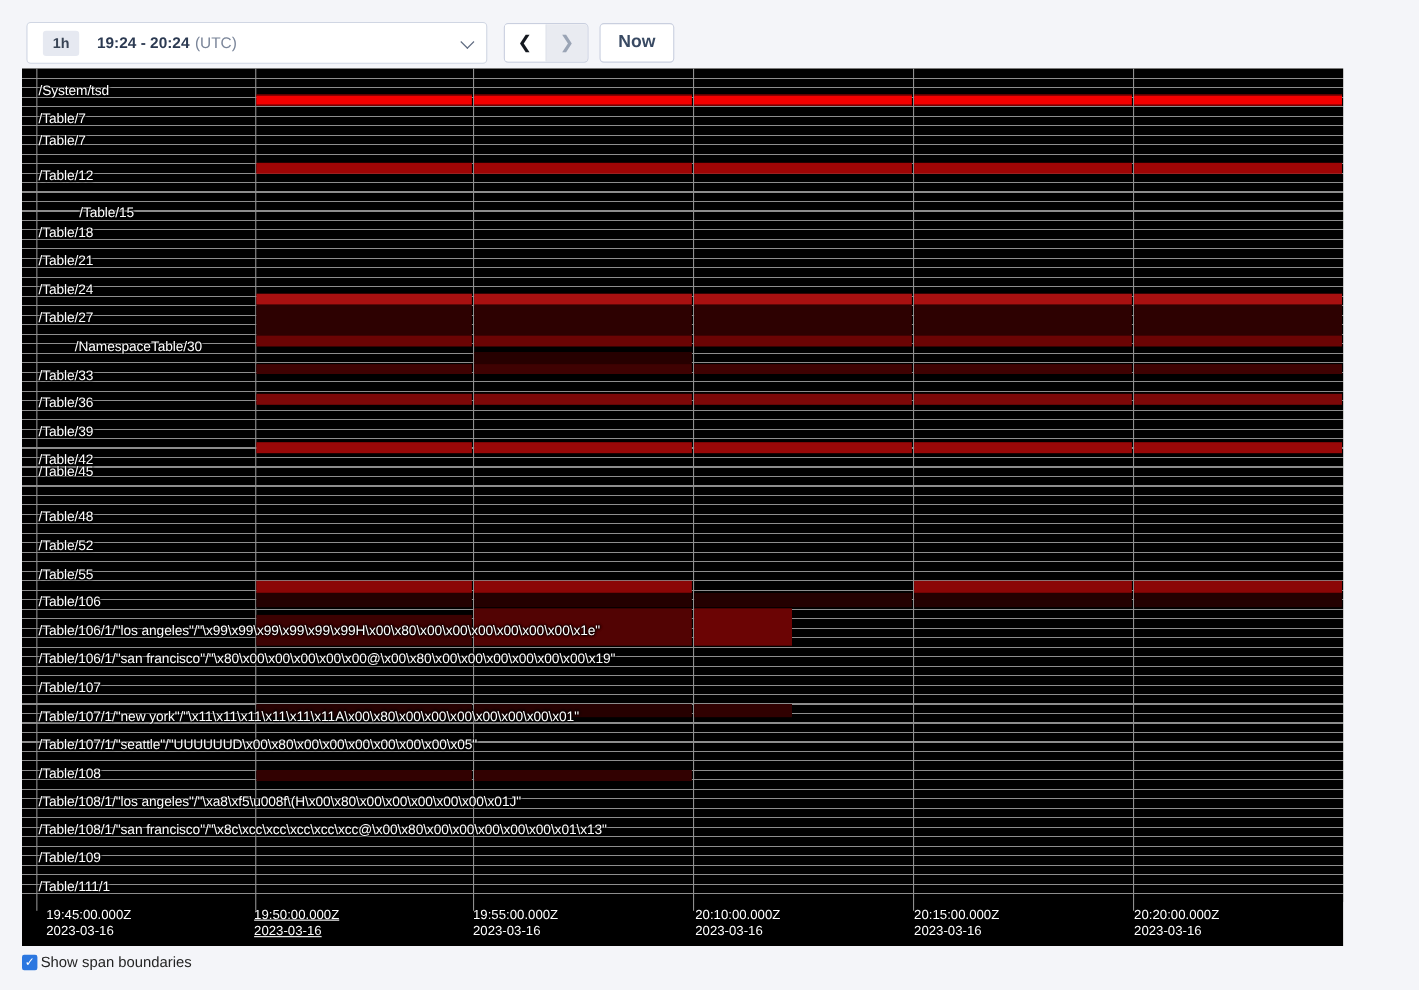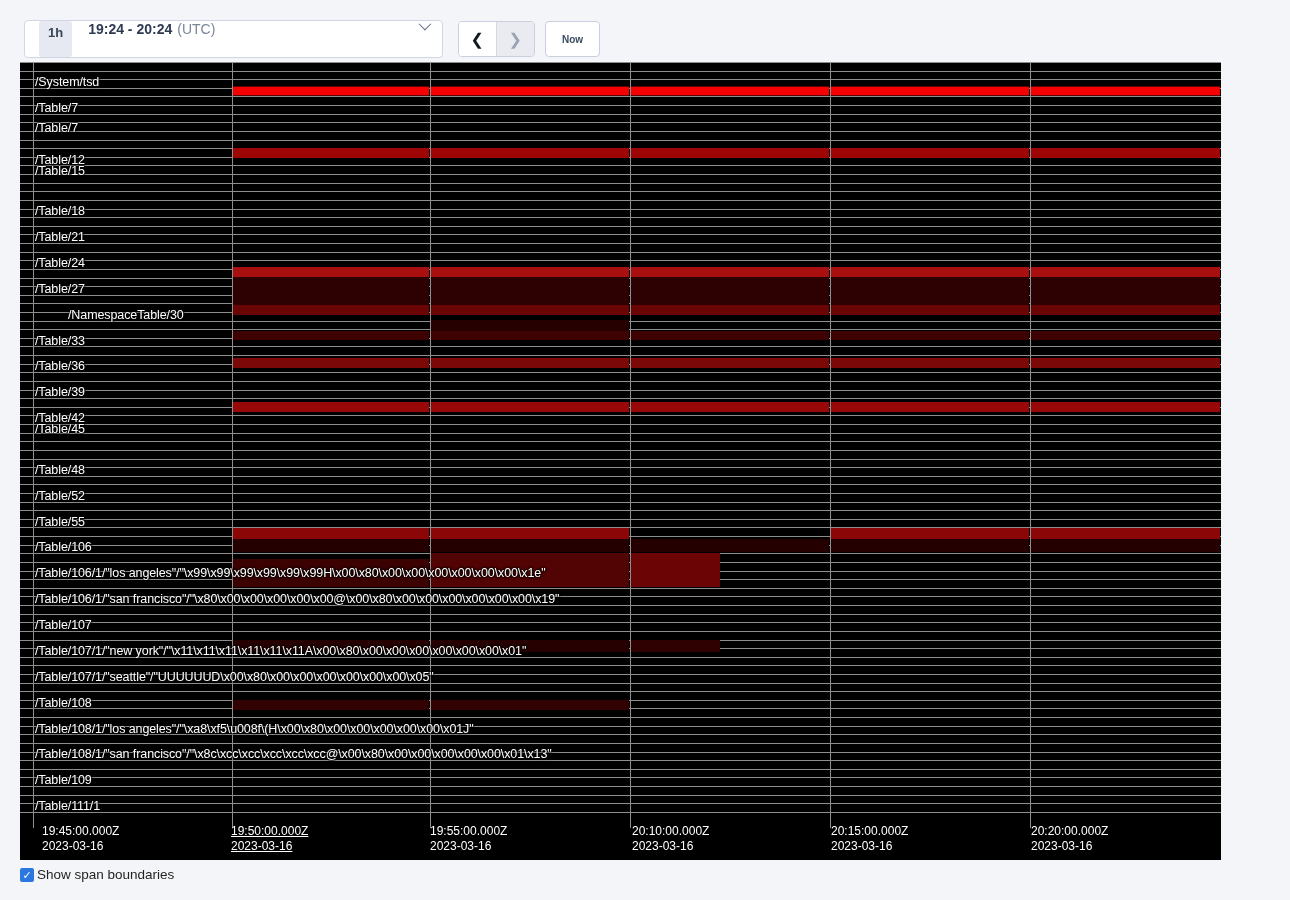--- a/index.html
+++ b/index.html
@@ -10,21 +10,21 @@
     position: relative;
     overflow: hidden;
   }
   .page { position:absolute; inset:0; }
 
   
   .toolbar { position:absolute; left:0; top:0; width:100%; height:62px; }
   .time-select {
     position:absolute; left:24px; top:20px; width:419px; height:38px;
     background:#fff; border:1px solid #d0d6e3; border-radius:4px;
-    display:flex; padding:0 14px; cursor:pointer;
+    display:flex; align-items:center; padding:0 14px; cursor:pointer;
   }
   .duration-badge {
     background:#e6e9f1; color:#394455; font-weight:bold; font-size:13px;
     padding:4px 9px; border-radius:3px; margin-right:16px;
   }
   .time-range-text { font-size:14px; font-weight:bold; color:#2c3a52; }
   .tz-text { font-size:14px; color:#7a8599; margin-left:5px; font-weight:normal; }
   .chev-down {
     margin-left:auto; width:9px; height:9px;
     border-right:1.6px solid #5f6b80; border-bottom:1.6px solid #5f6b80;
@@ -37,21 +37,21 @@
   }
   .nav-btn {
     width:50%; display:flex; align-items:center; justify-content:center;
     font-size:16px; cursor:pointer; user-select:none;
   }
   .nav-btn.prev { color:#14181f; border-right:1px solid #d4d9e4; background:#fff; }
   .nav-btn.next { color:#9aa4b5; background:#e9ebf1; cursor:default; }
   .now-btn {
     position:absolute; left:545px; top:21px; height:36px; padding:0 16px;
     background:#fff; border:1px solid #c9cfdf; border-radius:4px;
-    font-size:10px; font-weight:bold; color:#394a63;
+    font-size:16px; font-weight:bold; color:#394a63;
     display:flex; align-items:center; cursor:pointer;
   }
 
   
   .chart {
     position:absolute; left:20px; top:62px; width:1201px; height:798px;
     background:#000;
   }
   .rows-bg {
     position:absolute; left:0; top:0; width:100%; height:758px;
@@ -172,21 +172,21 @@
       <div class="band" style="left: 611px; top: 491px; width: 89px; height: 34px; background: rgb(107, 4, 4);"></div>
       <div class="band" style="left: 213px; top: 578px; width: 196px; height: 12px; background: rgb(38, 0, 0);"></div>
       <div class="band" style="left: 411px; top: 578px; width: 198px; height: 12px; background: rgb(38, 0, 0);"></div>
       <div class="band" style="left: 611px; top: 578px; width: 89px; height: 12px; background: rgb(48, 1, 1);"></div>
       <div class="band" style="left: 213px; top: 638px; width: 196px; height: 10px; background: rgb(50, 1, 1);"></div>
       <div class="band" style="left: 411px; top: 638px; width: 198px; height: 10px; background: rgb(50, 1, 1);"></div>
       <div class="span-label" style="top: 14px;">/System/tsd</div>
       <div class="span-label" style="top: 39.86px;">/Table/7</div>
       <div class="span-label" style="top: 60px;">/Table/7</div>
       <div class="span-label" style="top: 91.58px;">/Table/12</div>
-      <div class="span-label" style="top: 103px;">/Table/15</div>
+      <div class="span-label" style="top: 125px; margin-left: 37px;">/Table/15</div>
       <div class="span-label" style="top: 143.3px;">/Table/18</div>
       <div class="span-label" style="top: 169.16px;">/Table/21</div>
       <div class="span-label" style="top: 195.02px;">/Table/24</div>
       <div class="span-label" style="top: 220.88px;">/Table/27</div>
       <div class="span-label" style="top: 246.74px; padding-left: 33px;">/NamespaceTable/30</div>
       <div class="span-label" style="top: 272.6px;">/Table/33</div>
       <div class="span-label" style="top: 298.46px;">/Table/36</div>
       <div class="span-label" style="top: 324.32px;">/Table/39</div>
       <div class="span-label" style="top: 350.18px;">/Table/42</div>
       <div class="span-label" style="top: 361px;">/Table/45</div>

